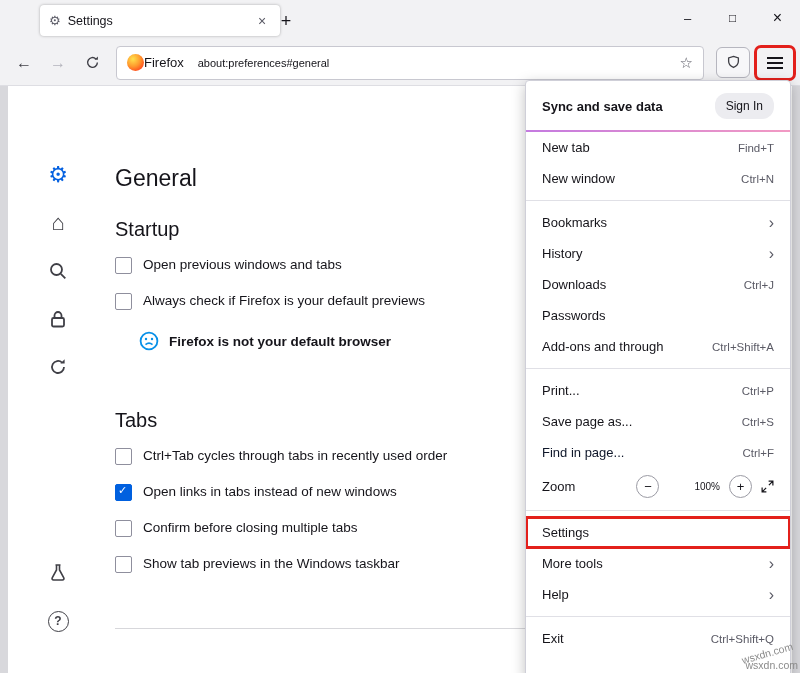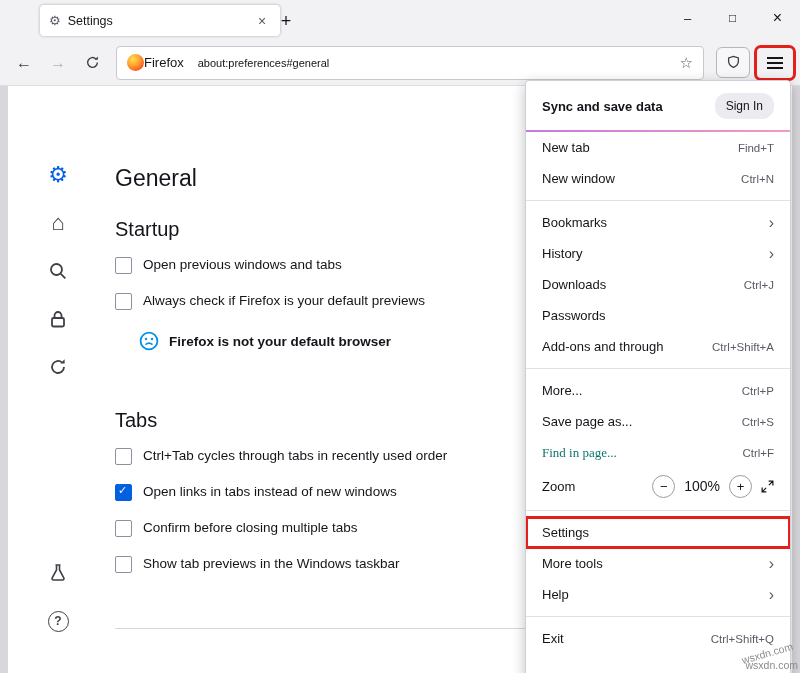--- a/index.html
+++ b/index.html
@@ -66,27 +66,27 @@
   .menu{position:absolute;top:80px;right:9px;width:264px;height:593px;background:#fff;border:1px solid #cfcfd8;
         border-radius:4px;box-shadow:0 4px 14px rgba(0,0,0,.25);padding-top:4px;overflow:hidden;z-index:30;}
   .menu-header{display:flex;align-items:center;justify-content:space-between;padding:8px 16px 11px;}
   .sync-label{font-size:13px;font-weight:600;}
   .signin{background:#ececf0;border-radius:12px;padding:6px 11px;font-size:12px;color:#15141a;}
   .sync-rule{height:2px;background:linear-gradient(90deg,#c47ae0 0%,#f29ac3 100%);}
   .menu-item{display:flex;align-items:center;justify-content:space-between;height:31px;padding:0 16px;}
   .mi-label{font-size:13px;}
   .mi-accel{font-size:11.5px;color:#5b5b66;}
   .mi-chev{font-size:16px;color:#5b5b66;line-height:1;}
-  .menu-item.disabled .mi-label{color:#0f766e;font-family:Liberation Serif, serif;}
+  .menu-item.disabled .mi-label{color:#0f172a;}
   .sep{height:1px;background:#e0e0e6;margin:6px 0;}
   .menu-item.zoom{height:36px;gap:20px;}
   .zoom-ctrls{display:flex;align-items:center;gap:9px;}
   .zoom-btn{width:21px;height:21px;border:1px solid #9b9ba4;border-radius:50%;display:flex;align-items:center;
             justify-content:center;font-size:13px;}
-  .zoom-val{font-size:14px;}
+  .zoom-val{font-size:10px;margin-left:26px;}
   .fs-btn{display:flex;align-items:center;}
   .menu-item.highlighted{outline:3px solid #e3201b;outline-offset:-2px;position:relative;z-index:2;}
 
   
   .watermark{position:absolute;z-index:40;color:#8b8b8b;font-size:10.5px;}
   .wm-a{right:6px;bottom:14px;transform:rotate(-16deg);}
   .wm-b{right:2px;bottom:2px;}
 </style>
 </head>
 <body>
@@ -253,21 +253,21 @@
       <span class="mi-label">Passwords</span>
     </div>
     <div class="menu-item">
       <span class="mi-label">Add-ons and through</span>
       <span class="mi-accel">Ctrl+Shift+A</span>
     </div>
 
     <div class="sep"></div>
 
     <div class="menu-item">
-      <span class="mi-label">More...</span>
+      <span class="mi-label">Print...</span>
       <span class="mi-accel">Ctrl+P</span>
     </div>
     <div class="menu-item">
       <span class="mi-label">Save page as...</span>
       <span class="mi-accel">Ctrl+S</span>
     </div>
     <div class="menu-item disabled">
       <span class="mi-label">Find in page...</span>
       <span class="mi-accel">Ctrl+F</span>
     </div>

